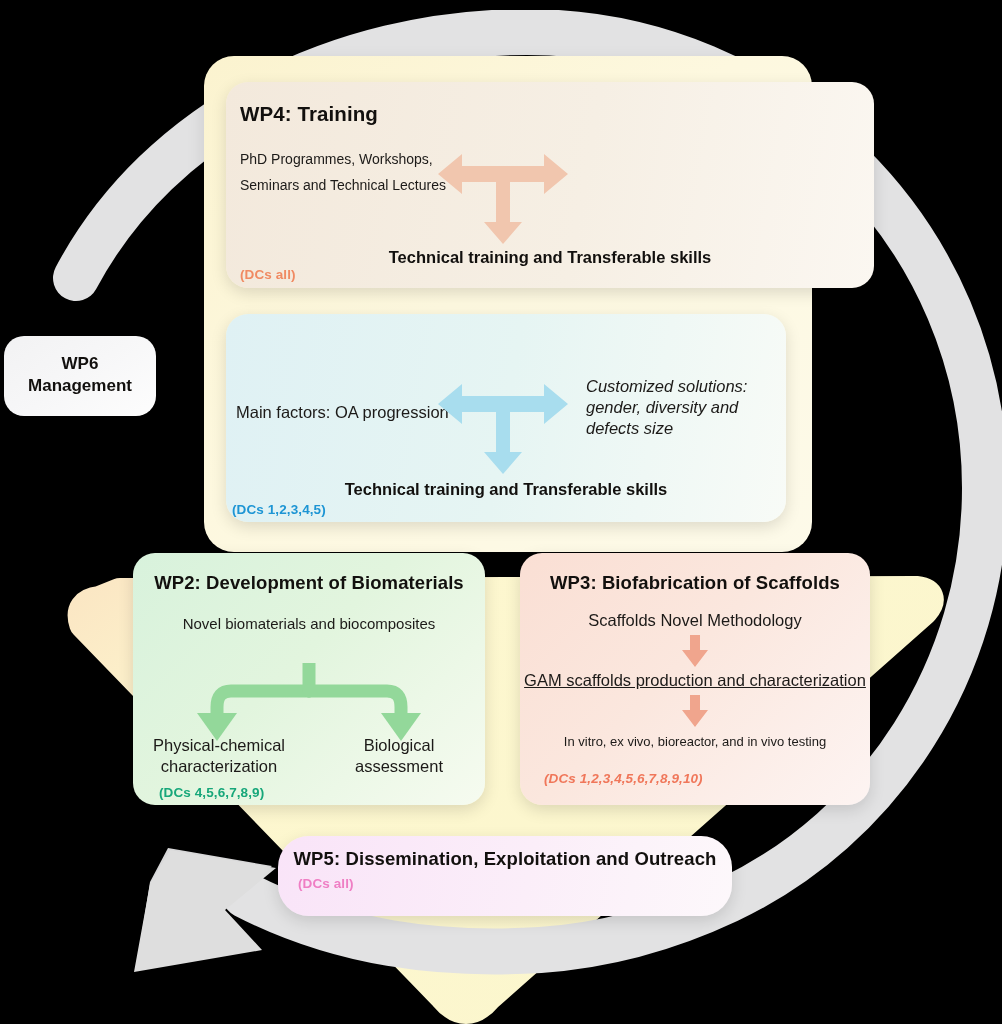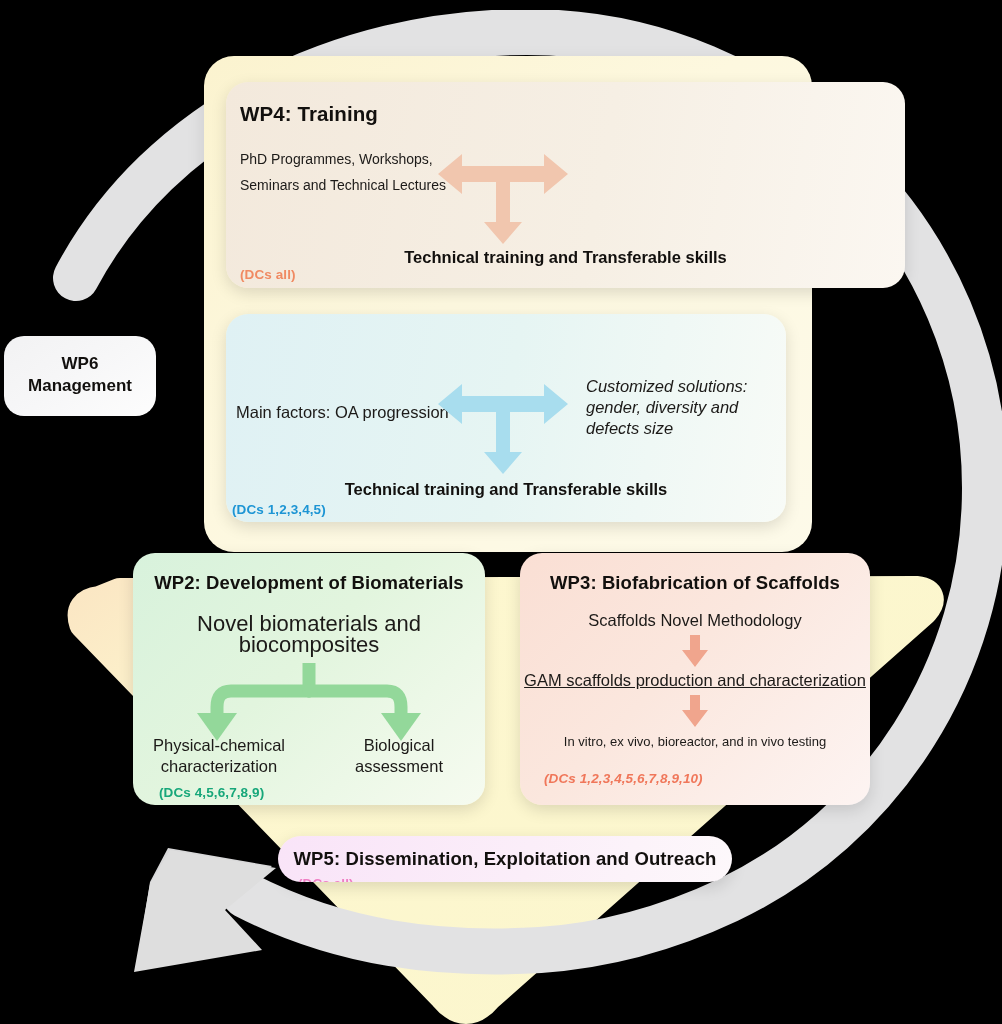--- a/index.html
+++ b/index.html
@@ -20,21 +20,21 @@
     box-shadow:0 6px 18px rgba(0,0,0,.10);
   }
 
   
   .card{position:absolute;border-radius:22px;box-shadow:0 5px 16px rgba(0,0,0,.13);overflow:hidden;}
   .card-title{font-weight:bold;color:#12100e;letter-spacing:.1px;}
   .dcs{position:absolute;font-weight:bold;font-size:13.5px;letter-spacing:.1px;}
 
   
   #wp4{left:226px;top:82px;width:648px;height:206px;
-       background:linear-gradient(100deg,#f3e9dc 0%,#f6efe4 55%,#fbf7f1 100%);padding-left:31px;}
+       background:linear-gradient(100deg,#f3e9dc 0%,#f6efe4 55%,#fbf7f1 100%);}
   #wp4 .card-title{position:absolute;left:14px;top:20px;font-size:20.5px;}
   #wp4 .left-txt{position:absolute;left:14px;top:64px;width:220px;font-size:14px;color:#1c1a18;line-height:26px;}
   #wp4 .right-txt{position:absolute;left:350px;top:70px;width:200px;font-size:16.5px;color:#1c1a18;line-height:21px;}
   #wp4 .bottom-txt{position:absolute;left:0;right:0;top:166px;text-align:center;font-size:16.5px;font-weight:bold;color:#12100e;}
   #wp4 .dcs{left:14px;top:185px;color:#f08a62;}
   #wp4 .tarrow{position:absolute;left:212px;top:62px;width:130px;height:100px;}
 
   
   #wp1{left:226px;top:314px;width:560px;height:208px;
        background:linear-gradient(100deg,#dff1f4 0%,#e6f5f3 50%,#f8fbf7 100%);}
@@ -42,39 +42,39 @@
   #wp1 .left-txt{position:absolute;left:10px;top:88px;width:230px;font-size:16.5px;color:#1c1a18;line-height:21px;}
   #wp1 .right-txt{position:absolute;left:360px;top:62px;width:200px;font-size:16.5px;color:#1c1a18;line-height:21px;font-style:italic;}
   #wp1 .bottom-txt{position:absolute;left:0;right:0;top:166px;text-align:center;font-size:16.5px;font-weight:bold;color:#12100e;}
   #wp1 .dcs{left:6px;top:188px;color:#1d95d4;}
   #wp1 .tarrow{position:absolute;left:212px;top:60px;width:130px;height:100px;}
 
   
   #wp2{left:133px;top:553px;width:352px;height:252px;
        background:linear-gradient(135deg,#d8f2dc 0%,#e2f5de 45%,#f6fbf0 100%);}
   #wp2 .card-title{position:absolute;left:0;right:0;top:19px;text-align:center;font-size:18.5px;}
-  #wp2 .t1{position:absolute;left:0;right:0;top:60px;text-align:center;font-size:22px;color:#1c1a18;line-height:21px;}
+  #wp2 .t1{position:absolute;left:0;right:0;top:60px;text-align:center;font-size:15px;color:#1c1a18;line-height:21px;}
   #wp2 .branch{position:absolute;left:60px;top:110px;width:232px;height:82px;}
   #wp2 .t2{position:absolute;left:6px;top:182px;width:160px;text-align:center;font-size:16.5px;color:#1c1a18;line-height:21px;}
   #wp2 .t3{position:absolute;left:186px;top:182px;width:160px;text-align:center;font-size:16.5px;color:#1c1a18;line-height:21px;}
   #wp2 .dcs{left:26px;top:232px;color:#17a77a;}
 
   
   #wp3{left:520px;top:553px;width:350px;height:252px;
        background:linear-gradient(135deg,#fadfd4 0%,#fbe7de 45%,#fdf4f2 100%);}
   #wp3 .card-title{position:absolute;left:0;right:0;top:19px;text-align:center;font-size:18.5px;}
   #wp3 .s1{position:absolute;left:0;right:0;top:58px;text-align:center;font-size:16.5px;color:#1c1a18;}
   #wp3 .s2{position:absolute;left:0;right:0;top:118px;text-align:center;font-size:16.5px;color:#1c1a18;text-decoration:underline;}
   #wp3 .s3{position:absolute;left:0;right:0;top:178px;text-align:center;font-size:13px;color:#1c1a18;line-height:21px;}
   #wp3 .a1{position:absolute;left:161px;top:82px;width:28px;height:32px;}
   #wp3 .a2{position:absolute;left:161px;top:142px;width:28px;height:32px;}
   #wp3 .dcs{left:24px;top:218px;color:#f0775a;font-style:italic;}
 
   
-  #wp5{position:absolute;left:278px;top:836px;width:454px;height:46px;border-radius:31px;
+  #wp5{position:absolute;left:278px;top:836px;width:454px;height:80px;border-radius:31px;
        background:linear-gradient(100deg,#f9e4f8 0%,#fbeef9 55%,#fdf8fb 100%);
        box-shadow:0 5px 16px rgba(0,0,0,.13);overflow:hidden;}
   #wp5 .card-title{position:absolute;left:0;right:0;top:12px;text-align:center;font-size:18.5px;}
   #wp5 .dcs{left:20px;top:40px;color:#ef7ec4;}
 
   
   #wp6{position:absolute;left:4px;top:336px;width:152px;height:80px;border-radius:20px;
        background:linear-gradient(145deg,#f2f2f3 0%,#f7f7f8 50%,#fdfdfd 100%);
        box-shadow:0 5px 16px rgba(0,0,0,.20);}
   #wp6 .l1{position:absolute;left:0;right:0;top:18px;text-align:center;font-size:17px;font-weight:bold;color:#12100e;}

